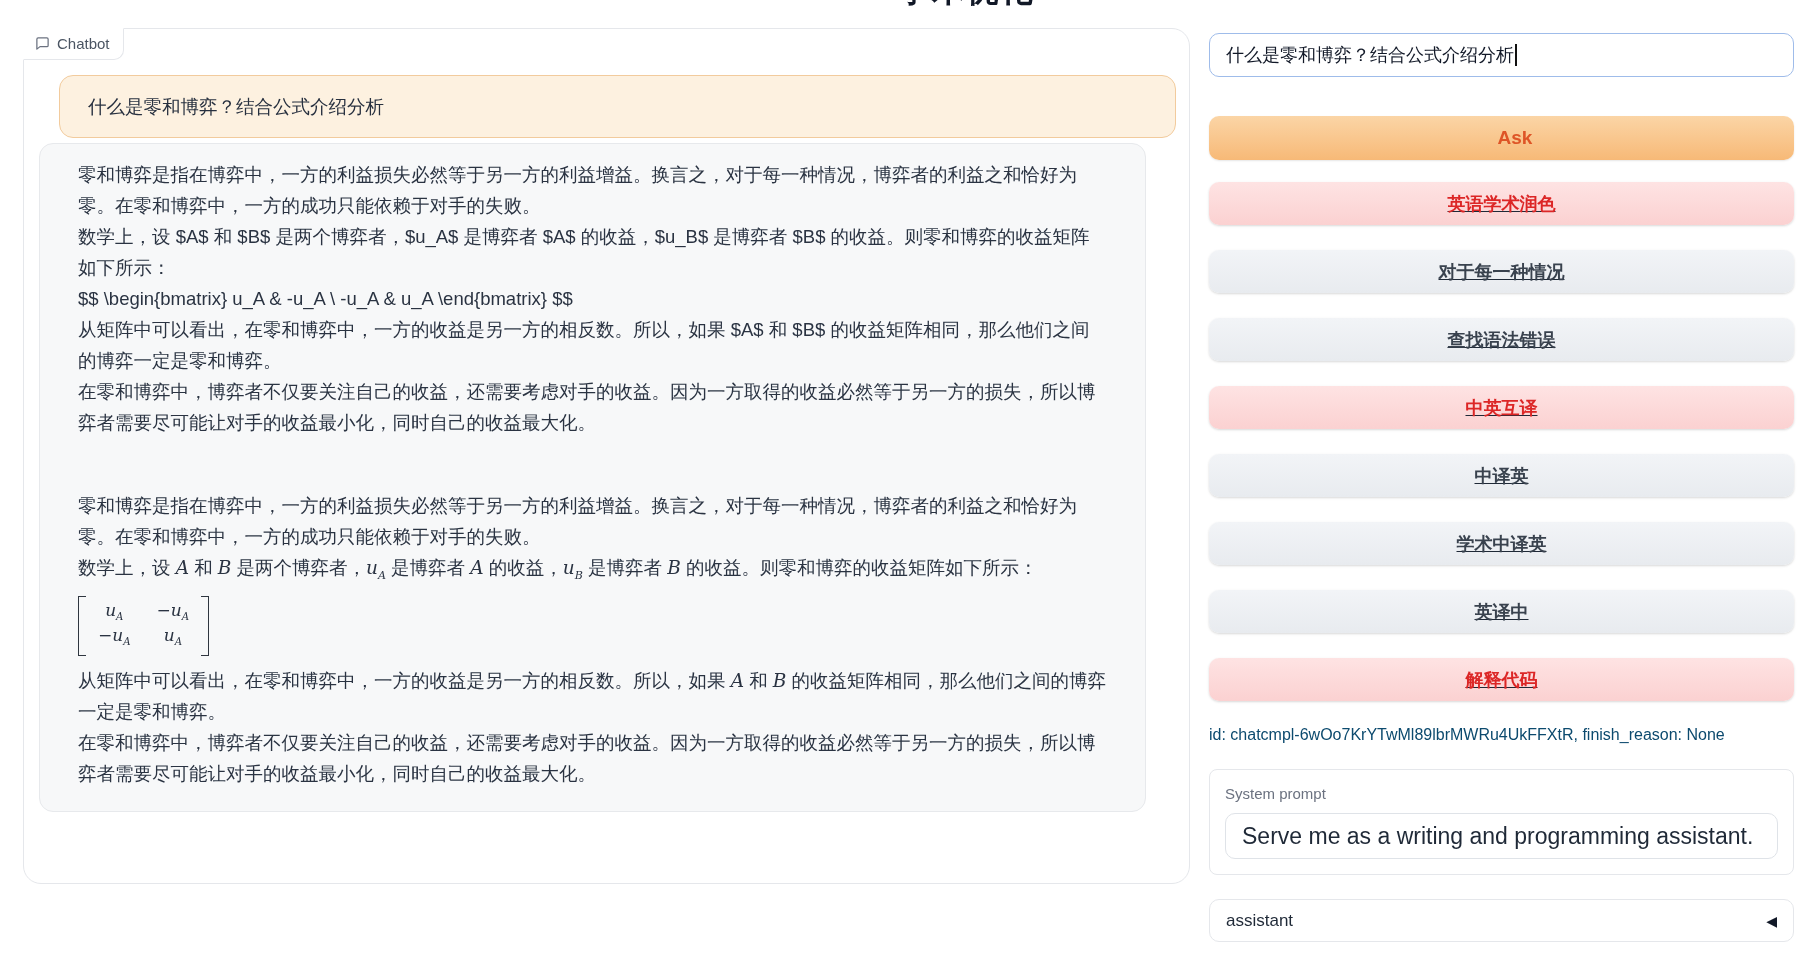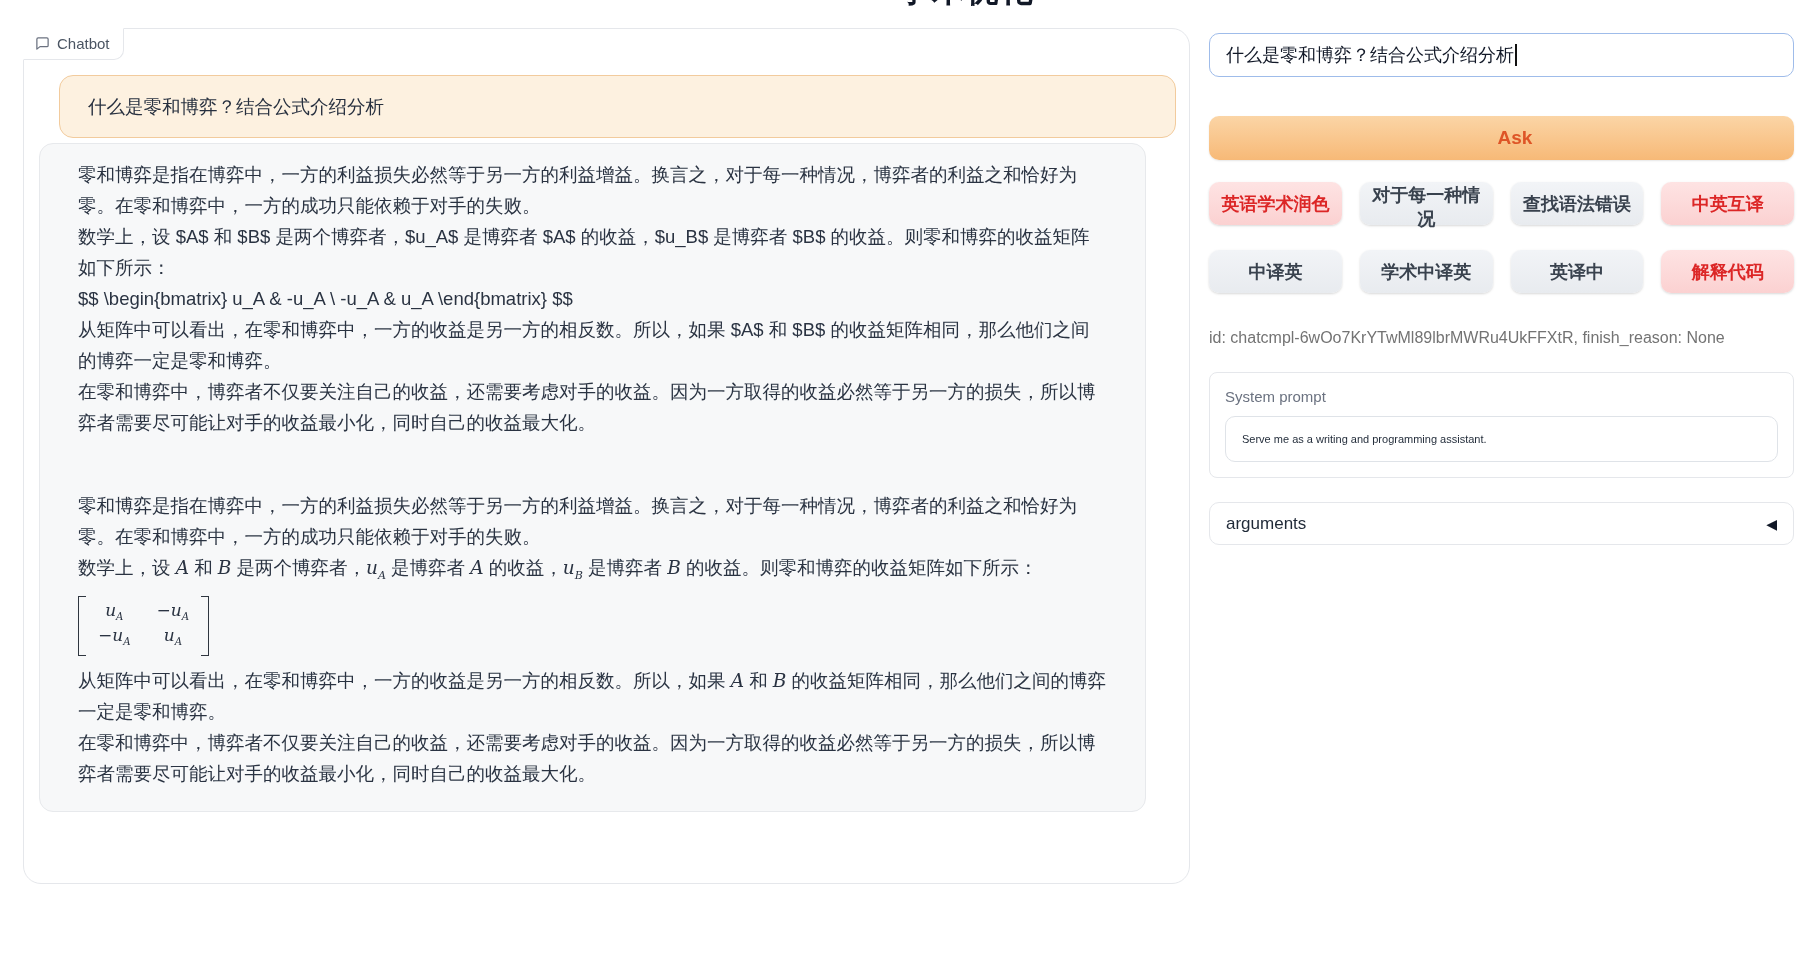--- a/index.html
+++ b/index.html
@@ -76,44 +76,44 @@
 
   .ask-btn {
     margin-top:39px; width:100%; height:44px; border:none; border-radius:10px;
     background:linear-gradient(180deg,#fbd5a6 0%,#f7b977 100%);
     color:#de5527; font-size:19px; font-weight:700;
     font-family:"Liberation Sans","DejaVu Sans",sans-serif;
     box-shadow:0 1px 2px rgba(0,0,0,.10); cursor:pointer;padding-left:33px;
   }
 
   .preset-grid {
-    margin-top:22px; display:grid; grid-template-columns:1fr 1fr 1fr 1fr;
-    column-gap:18px; row-gap:25px;
+    margin-top:22px; display:grid; grid-template-columns:1fr;
+    column-gap:18px; row-gap:25px;text-decoration:underline;
   }
   .preset-btn {
     height:43px; border:none; border-radius:10px;
     font-size:18px; font-weight:700; cursor:pointer;
     font-family:"Liberation Sans","DejaVu Sans",sans-serif;
     box-shadow:0 1px 3px rgba(0,0,0,.10),0 1px 2px rgba(0,0,0,.06);
   }
   .preset-btn.gray { background:linear-gradient(180deg,#f2f4f7 0%,#e8ebef 100%); color:#39424e; }
   .preset-btn.pink { background:linear-gradient(180deg,#fee3e3 0%,#fbd1d1 100%); color:#dc2626; }
 
-  .status-line { margin-top:36px; font-size:16px; color:#737373; }
+  .status-line { margin-top:25px; font-size:16px; color:#0c4a6e; }
 
   .sys-card {
     margin-top:25px; background:#fff; border:1px solid #e5e7eb; border-radius:8px;
     padding:15px;
   }
   .sys-label { font-size:15px; color:#6b7280; }
   .sys-input {
     margin-top:11px; height:46px; background:#fff;
     border:1px solid #dfe3e8; border-radius:10px;
     padding:0 16px; display:flex; align-items:center;
-    font-size:11px; color:#1f2937; cursor:text;
+    font-size:23px; color:#1f2937; cursor:text;
   }
 
   .accordion {
     margin-top:24px; height:43px; background:#fff;
     border:1px solid #e5e7eb; border-radius:10px;
     padding:0 16px; display:flex; align-items:center; justify-content:space-between;
     cursor:pointer;
   }
   .accordion-label { font-size:17px; color:#1f2937; }
   .accordion-caret { font-size:14px; color:#111827; }
@@ -190,17 +190,17 @@
   <div class="status-line">id: chatcmpl-6wOo7KrYTwMl89lbrMWRu4UkFFXtR, finish_reason: None</div>
 
   <div class="sys-card">
     <div class="sys-label">System prompt</div>
     <div class="sys-input">
       <span>Serve me as a writing and programming assistant.</span>
     </div>
   </div>
 
   <div class="accordion">
-    <span class="accordion-label">arguments</span>
+    <span class="accordion-label">assistant</span>
     <span class="accordion-caret">◀</span>
   </div>
 
 </div>
 
 </body></html>

